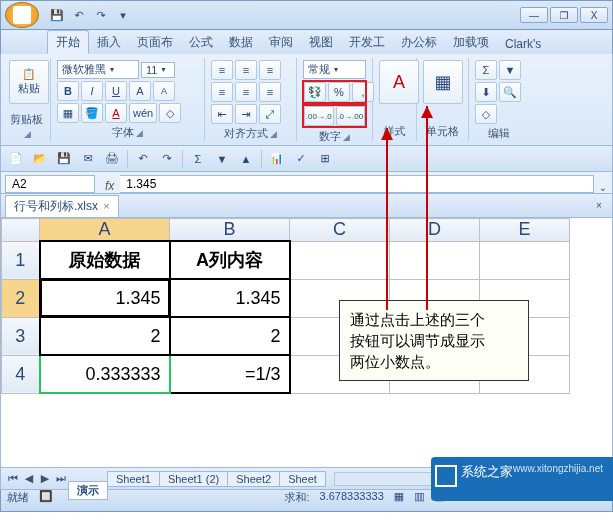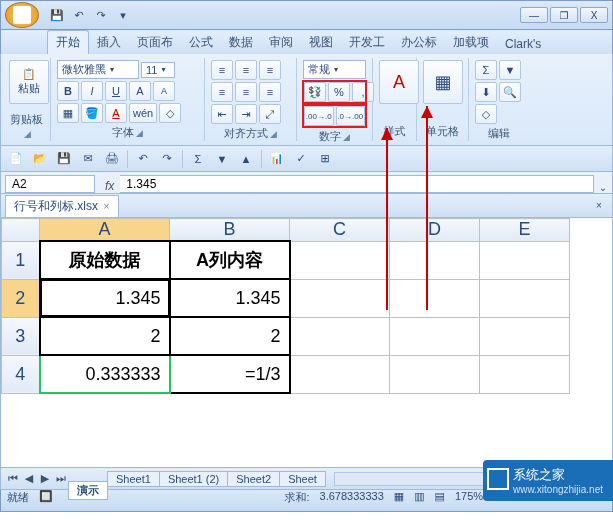--- a/index.html
+++ b/index.html
@@ -75,21 +75,21 @@
 .stab.active { background: #fff; font-weight: bold; margin-top: 24px; }
 .scroll-track { flex: 1; margin-left: 8px; background: #dce8f6; height: 14px; border: 1px solid #b0c8e4; }
 
 .statusbar { height: 22px; background: linear-gradient(#dbe8f7,#c5dbf3); border: 1px solid #7a9bc4; border-top: none; display: flex; align-items: flex-start; font-size: 11px; color: #2a4b7c; padding: 0 6px; gap: 10px; }
 .statusbar .spacer { flex: 1; }
 .zoom-slider { width: 80px; height: 6px; background: #cfe0f4; border: 1px solid #9db9db; border-radius: 3px; }
 
 .callout { position: absolute; background: #fdfef5; border: 1px solid #333; padding: 8px 10px; font-size: 15px; line-height: 1.4; width: 190px; }
 .arrow-svg { position: absolute; pointer-events: none; }
 
-.watermark { position: absolute; right: 0; bottom: 22px; background: #1a6eb8; color: #fff; font-size: 13px; padding: 6px 10px 6px 30px; display: flex; flex-direction: column; border-radius: 4px 0 0 4px; }
+.watermark { position: absolute; right: 0; bottom: 22px; background: #1a6eb8; color: #fff; font-size: 13px; padding: 6px 10px 20px 30px; display: flex; flex-direction: row; border-radius: 4px 0 0 4px; }
 .watermark .wm-logo { position: absolute; left: 4px; top: 8px; width: 22px; height: 22px; border: 2px solid #fff; }
 .watermark .wm-sub { font-size: 10px; color: #cfe3f5; }
 </style>
 </head>
 <body>
 
 <div class="titlebar">
   <div class="office-btn">
       <span></span>
     </div>
@@ -307,20 +307,25 @@
       <th class="row-hdr">4</th>
       <td class="cell num" style="border:2px solid #22c55e">0.333333</td>
       <td class="cell num" style="border:2px solid #000">=1/3</td>
       <td class="cell"></td>
       <td class="cell"></td>
       <td class="cell"></td>
     </tr>
   </tbody>
     </table>
 
+  <div class="callout" style="top:82px;left:338px">
+    <div>通过点击上述的三个</div>
+    <div>按钮可以调节成显示</div>
+    <div>两位小数点。</div>
+  </div>
 </div>
 
 <svg class="arrow-svg" style="top:0;left:0" width="613" height="523">
   <defs>
       <marker id="ah" markerWidth="8" markerHeight="8" refX="6" refY="3" orient="auto">
         <path d="M0,0 L6,3 L0,6 Z" fill="#c00"></path>
       </marker>
     </defs>
   <line x1="387" y1="310" x2="387" y2="128" stroke="#c00" stroke-width="2" marker-end="url(#ah)"></line>
   <line x1="427" y1="310" x2="427" y2="106" stroke="#c00" stroke-width="2" marker-end="url(#ah)"></line>

